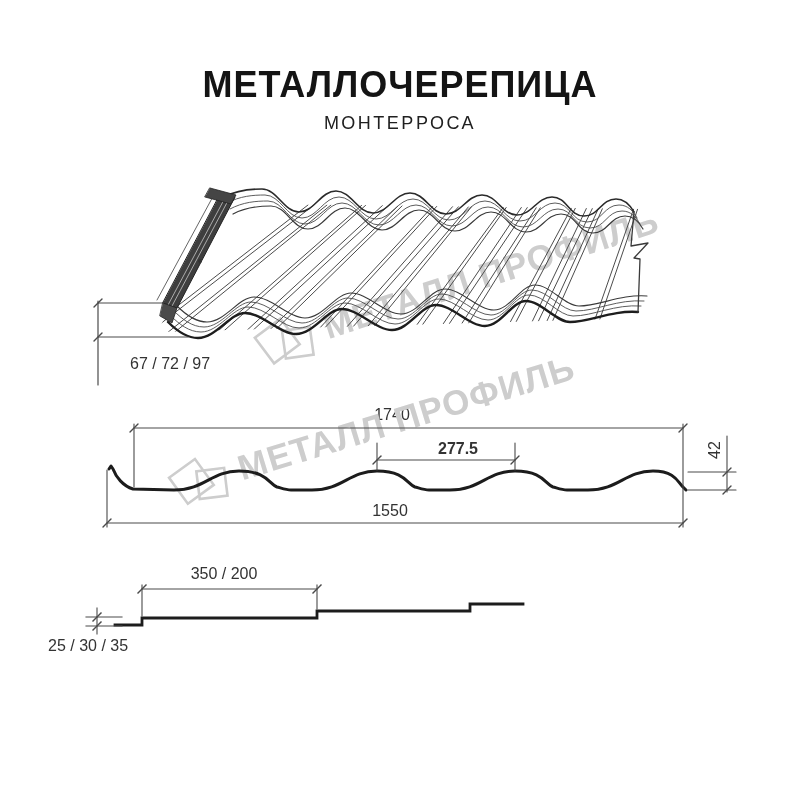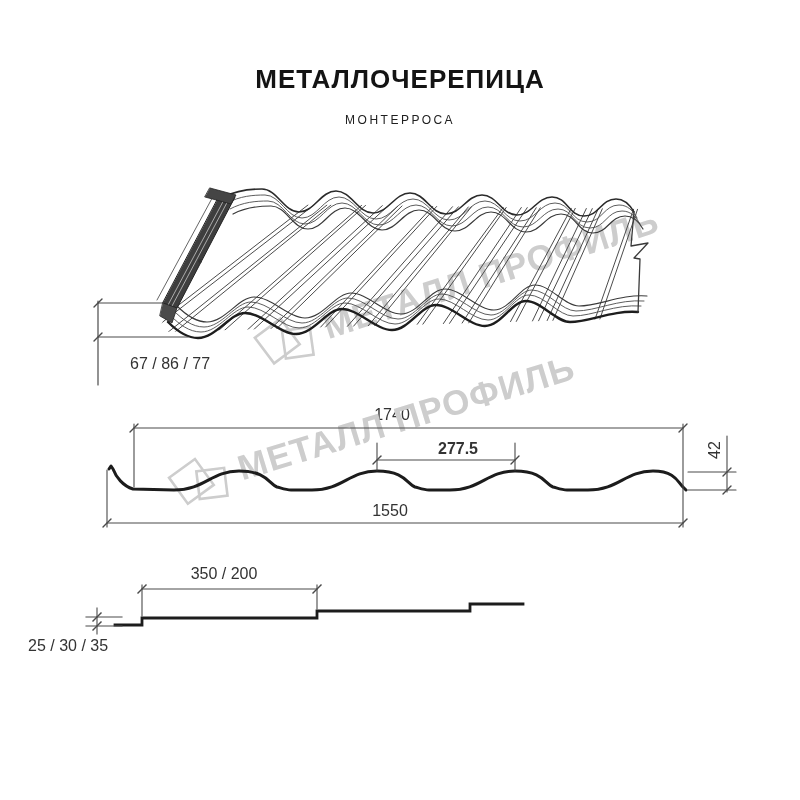--- a/index.html
+++ b/index.html
@@ -1,21 +1,21 @@
 <!DOCTYPE html>
 <html><head>
 <meta charset="utf-8">
 <style>
   html,body{margin:0;padding:0;background:#ffffff;}
   #stage{position:relative;width:800px;height:800px;background:#ffffff;overflow:hidden;
          font-family:"Liberation Sans","DejaVu Sans",sans-serif;}
   .title{position:absolute;left:0;top:64px;width:800px;text-align:center;
-         font-size:26px;font-weight:bold;letter-spacing:1px;color:#141414;}
+         font-size:36px;font-weight:bold;letter-spacing:1px;color:#141414;}
   .subtitle{position:absolute;left:0;top:113px;width:800px;text-align:center;
-         font-size:12px;font-weight:400;letter-spacing:2.5px;color:#202020;}
+         font-size:18px;font-weight:400;letter-spacing:2.5px;color:#202020;}
   .dim{position:absolute;font-size:16px;color:#333;white-space:nowrap;}
   .dim-center{transform:translateX(-50%);}
   .dim-rot{transform:rotate(-90deg);transform-origin:center center;}
   .wm{position:absolute;display:flex;align-items:center;gap:10px;
       transform-origin:left center;pointer-events:none;}
   .wm-text{font-size:35px;font-weight:bold;letter-spacing:1px;color:#cdcdcd;white-space:nowrap;}
   .wm-a{left:256px;top:322px;transform:rotate(-18deg);}
   .wm-b{left:170px;top:462px;transform:rotate(-17deg);}
   svg.lineart{position:absolute;left:0;top:0;z-index:2;}
   .wm{z-index:1;}
@@ -177,27 +177,27 @@
         <line x1="93" y1="621" x2="101" y2="613" stroke-width="1.4"></line>
         <line x1="93" y1="630" x2="101" y2="622" stroke-width="1.4"></line>
       </g>
     </g>
   </svg>
 
   <div class="label-layer">
     <div class="title">МЕТАЛЛОЧЕРЕПИЦА</div>
     <div class="subtitle">МОНТЕРРОСА</div>
 
-    <div class="dim" style="left:130px;top:355px;">67 / 86 / 77</div>
+    <div class="dim" style="left:130px;top:355px;">67 / 72 / 97</div>
 
     <div class="dim dim-center" style="left:392px;top:406px;">1740</div>
 
     <div class="dim dim-center" style="left:458px;top:440px;font-weight:bold;">277.5</div>
 
     <div class="dim dim-rot" style="left:700px;top:441px;width:30px;text-align:center;">42</div>
 
     <div class="dim dim-center" style="left:390px;top:502px;">1550</div>
 
     <div class="dim dim-center" style="left:224px;top:565px;">350 / 200</div>
 
-    <div class="dim" style="left:28px;top:637px;">25 / 30 / 35</div>
+    <div class="dim" style="left:48px;top:637px;">25 / 30 / 35</div>
   </div>
 </div>
 
 </body></html>

